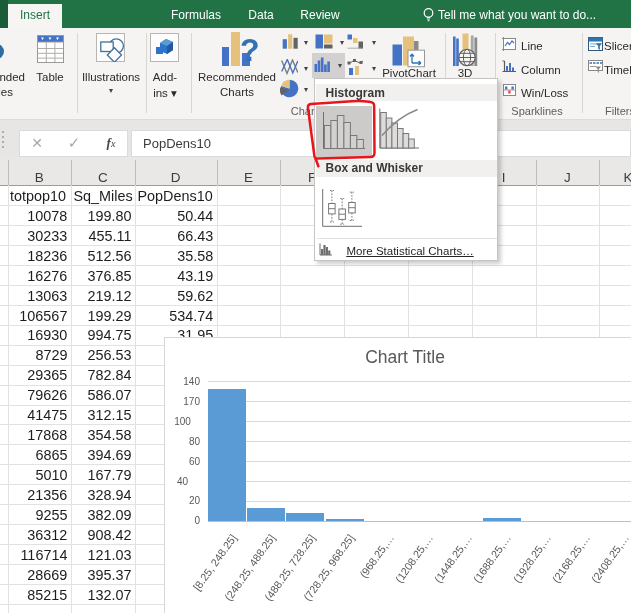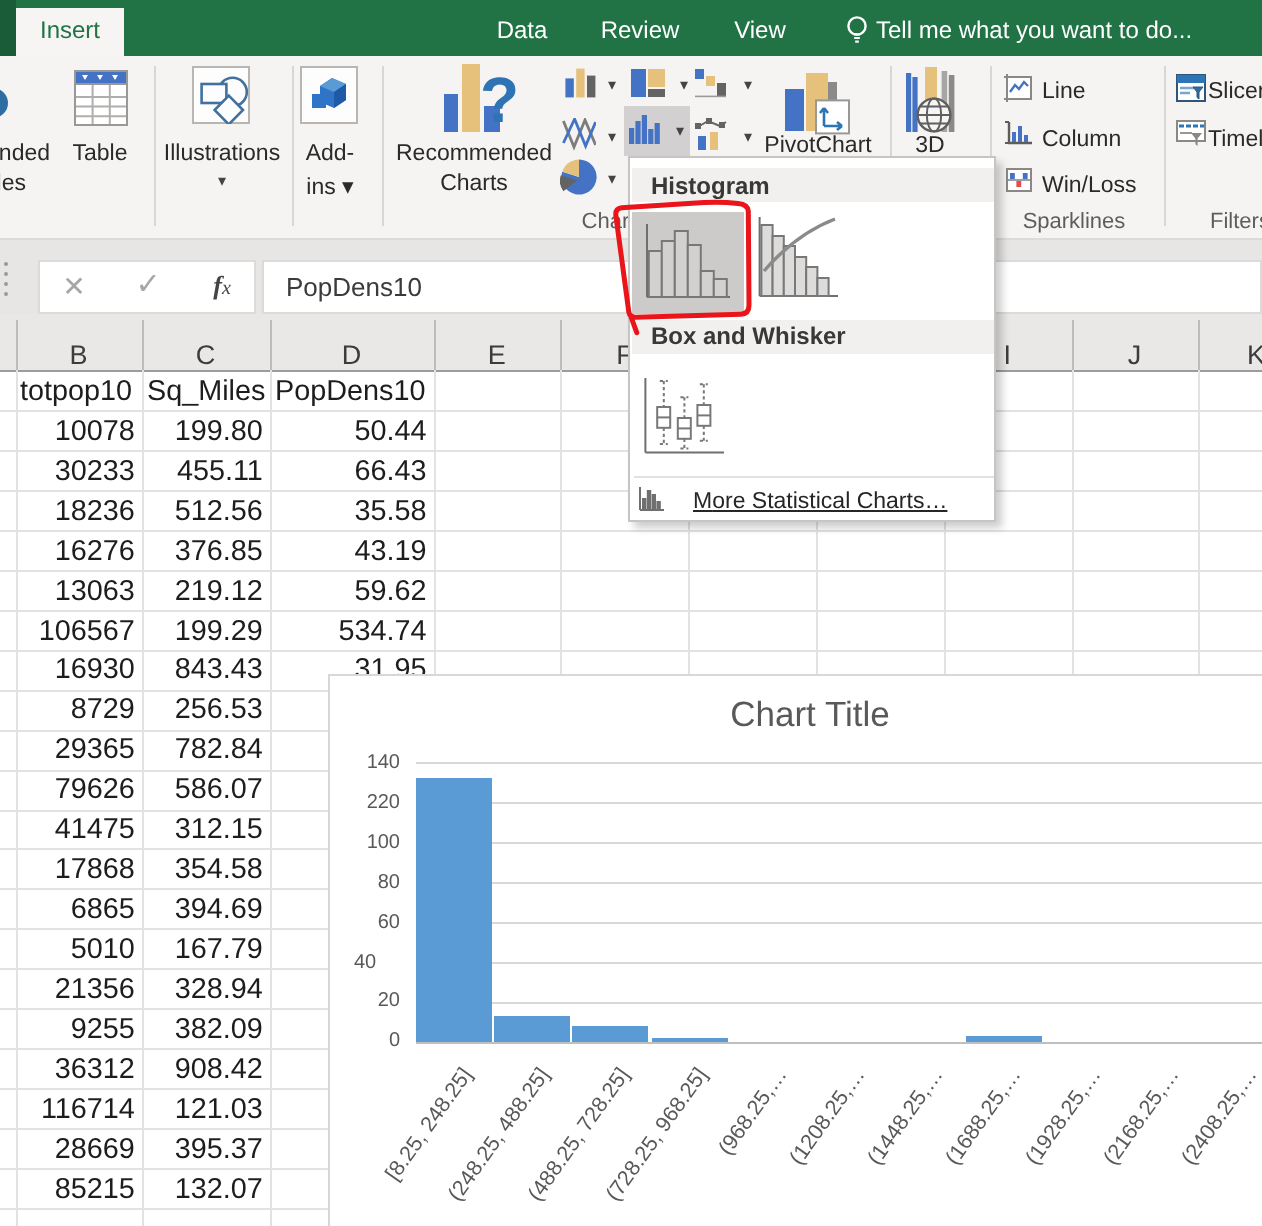--- a/index.html
+++ b/index.html
@@ -86,21 +86,21 @@
 <div class="abs ct num" style="left:0;top:525.7px;width:67.4px;">36312</div>
 <div class="abs ct num" style="left:0;top:545.6px;width:67.4px;">116714</div>
 <div class="abs ct num" style="left:0;top:565.6px;width:67.4px;">28669</div>
 <div class="abs ct num" style="left:0;top:585.5px;width:67.4px;">85215</div>
 <div class="abs ct num" style="left:64px;top:206.8px;width:67.4px;">199.80</div>
 <div class="abs ct num" style="left:64px;top:226.8px;width:67.4px;">455.11</div>
 <div class="abs ct num" style="left:64px;top:246.7px;width:67.4px;">512.56</div>
 <div class="abs ct num" style="left:64px;top:266.6px;width:67.4px;">376.85</div>
 <div class="abs ct num" style="left:64px;top:286.6px;width:67.4px;">219.12</div>
 <div class="abs ct num" style="left:64px;top:306.5px;width:67.4px;">199.29</div>
-<div class="abs ct num" style="left:64px;top:326.4px;width:67.4px;">843.43</div>
+<div class="abs ct num" style="left:64px;top:326.4px;width:67.4px;">994.75</div>
 <div class="abs ct num" style="left:64px;top:346.3px;width:67.4px;">256.53</div>
 <div class="abs ct num" style="left:64px;top:366.3px;width:67.4px;">782.84</div>
 <div class="abs ct num" style="left:64px;top:386.2px;width:67.4px;">586.07</div>
 <div class="abs ct num" style="left:64px;top:406.1px;width:67.4px;">312.15</div>
 <div class="abs ct num" style="left:64px;top:426.1px;width:67.4px;">354.58</div>
 <div class="abs ct num" style="left:64px;top:446.0px;width:67.4px;">394.69</div>
 <div class="abs ct num" style="left:64px;top:465.9px;width:67.4px;">167.79</div>
 <div class="abs ct num" style="left:64px;top:485.9px;width:67.4px;">328.94</div>
 <div class="abs ct num" style="left:64px;top:505.8px;width:67.4px;">382.09</div>
 <div class="abs ct num" style="left:64px;top:525.7px;width:67.4px;">908.42</div>
@@ -120,23 +120,23 @@
 <div class="abs" style="left:0px;top:175.9px;width:35px;text-align:right;font-size:10px;color:#595959;line-height:15px;">0</div>
 <div class="abs" style="left:43px;top:163.4px;width:439px;height:1px;background:#d9d9d9;"></div>
 <div class="abs" style="left:0px;top:155.9px;width:35px;text-align:right;font-size:10px;color:#595959;line-height:15px;">20</div>
 <div class="abs" style="left:43px;top:143.5px;width:439px;height:1px;background:#d9d9d9;"></div>
 <div class="abs" style="left:0px;top:136.0px;width:35px;text-align:center;font-size:10px;color:#595959;line-height:15px;">40</div>
 <div class="abs" style="left:43px;top:123.5px;width:439px;height:1px;background:#d9d9d9;"></div>
 <div class="abs" style="left:0px;top:116.0px;width:35px;text-align:right;font-size:10px;color:#595959;line-height:15px;">60</div>
 <div class="abs" style="left:43px;top:103.5px;width:439px;height:1px;background:#d9d9d9;"></div>
 <div class="abs" style="left:0px;top:96.0px;width:35px;text-align:right;font-size:10px;color:#595959;line-height:15px;">80</div>
 <div class="abs" style="left:43px;top:83.6px;width:439px;height:1px;background:#d9d9d9;"></div>
-<div class="abs" style="left:0px;top:76.1px;width:35px;text-align:right;font-size:10px;color:#595959;line-height:15px;">100</div>
+<div class="abs" style="left:0px;top:76.1px;width:35px;text-align:center;font-size:10px;color:#595959;line-height:15px;">100</div>
 <div class="abs" style="left:43px;top:63.6px;width:439px;height:1px;background:#d9d9d9;"></div>
-<div class="abs" style="left:0px;top:56.1px;width:35px;text-align:right;font-size:10px;color:#595959;line-height:15px;">220</div>
+<div class="abs" style="left:0px;top:56.1px;width:35px;text-align:right;font-size:10px;color:#595959;line-height:15px;">170</div>
 <div class="abs" style="left:43px;top:43.6px;width:439px;height:1px;background:#d9d9d9;"></div>
 <div class="abs" style="left:0px;top:36.1px;width:35px;text-align:right;font-size:10px;color:#595959;line-height:15px;">140</div>
 <div class="abs" style="left:42.8px;top:51.4px;width:38px;height:132px;background:#5b9bd5;"></div>
 <div class="abs" style="left:82.1px;top:170.4px;width:38px;height:13px;background:#5b9bd5;"></div>
 <div class="abs" style="left:121.4px;top:175.4px;width:38px;height:8px;background:#5b9bd5;"></div>
 <div class="abs" style="left:160.7px;top:181.4px;width:38px;height:2px;background:#5b9bd5;"></div>
 <div class="abs" style="left:317.9px;top:180.4px;width:38px;height:3px;background:#5b9bd5;"></div>
 <div class="abs" style="left:63.8px;top:194px;width:0;height:0;">
       <div style="position:absolute;right:0;top:0;transform-origin:100% 0;transform:rotate(-54.5deg);white-space:nowrap;font-size:10.8px;color:#595959;">[8.25, 248.25]</div>
     </div>
@@ -168,23 +168,23 @@
       <div style="position:absolute;right:0;top:0;transform-origin:100% 0;transform:rotate(-54.5deg);white-space:nowrap;font-size:10.8px;color:#595959;">(2168.25,…</div>
     </div>
 <div class="abs" style="left:456.8px;top:194px;width:0;height:0;">
       <div style="position:absolute;right:0;top:0;transform-origin:100% 0;transform:rotate(-54.5deg);white-space:nowrap;font-size:10.8px;color:#595959;">(2408.25,…</div>
     </div>
 </div>
 <div class="abs" style="left:0;top:0;width:631px;height:28px;background:#217346;">
 <div class="abs" style="left:0;top:0;width:8px;height:28px;background:#1a5c38;"></div>
 <div class="abs" style="left:8px;top:4px;width:54px;height:24px;background:#f6f5f3;"></div>
 <div class="abs" style="left:8px;top:0px;width:54px;height:28px;text-align:center;font-size:12px;line-height:31px;color:#217346;">Insert</div>
+<div class="abs" style="left:136px;top:0px;width:120px;text-align:center;font-size:12px;line-height:31px;color:#fff;">Formulas</div>
 <div class="abs" style="left:201px;top:0px;width:120px;text-align:center;font-size:12px;line-height:31px;color:#fff;">Data</div>
 <div class="abs" style="left:260px;top:0px;width:120px;text-align:center;font-size:12px;line-height:31px;color:#fff;">Review</div>
-<div class="abs" style="left:320px;top:0px;width:120px;text-align:center;font-size:12px;line-height:31px;color:#fff;">View</div>
 <svg class="abs" style="left:421px;top:6px;" width="15" height="18" viewBox="0 0 15 18">
 <circle cx="7.5" cy="7" r="4.3" fill="none" stroke="#fff" stroke-width="1.2"></circle>
 <path d="M5.9 11.2 L9.1 11.2 M6.1 13 L8.9 13 M6.6 14.8 L8.4 14.8" stroke="#fff" stroke-width="1.1" fill="none"></path>
 </svg>
 <div class="abs" style="left:438px;top:0px;font-size:12px;line-height:31px;color:#fff;">Tell me what you want to do...</div>
 </div>
 <div class="abs" style="left:0;top:28px;width:631px;height:91px;background:#f5f4f2;border-bottom:1px solid #dddbd9;box-sizing:content-box;">
 </div>
 <div class="abs" style="left:76.5px;top:33px;width:1px;height:80px;background:#d9d7d4;"></div>
 <div class="abs" style="left:145.5px;top:33px;width:1px;height:80px;background:#d9d7d4;"></div>

